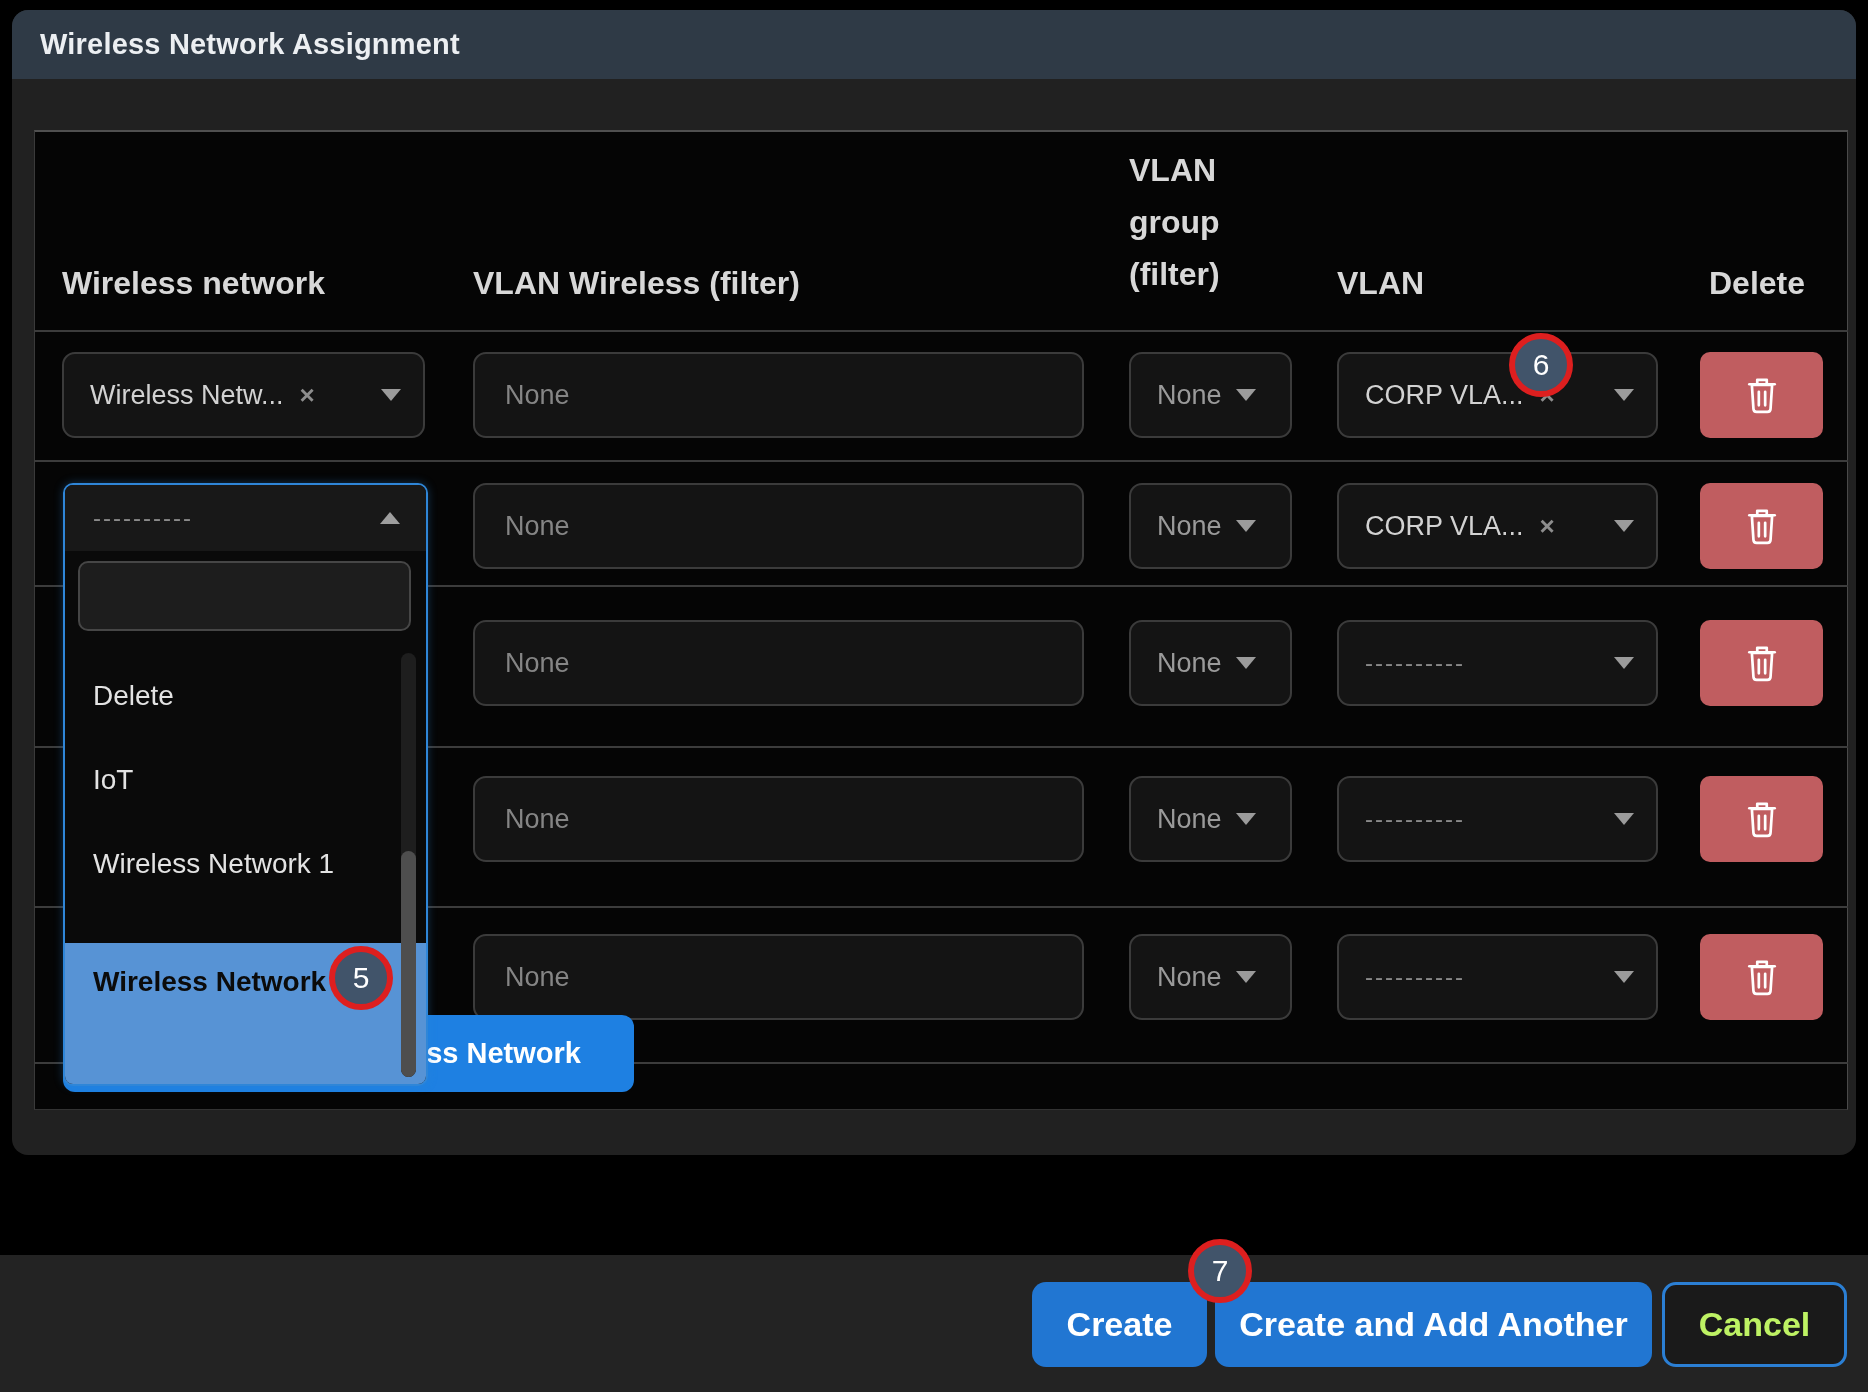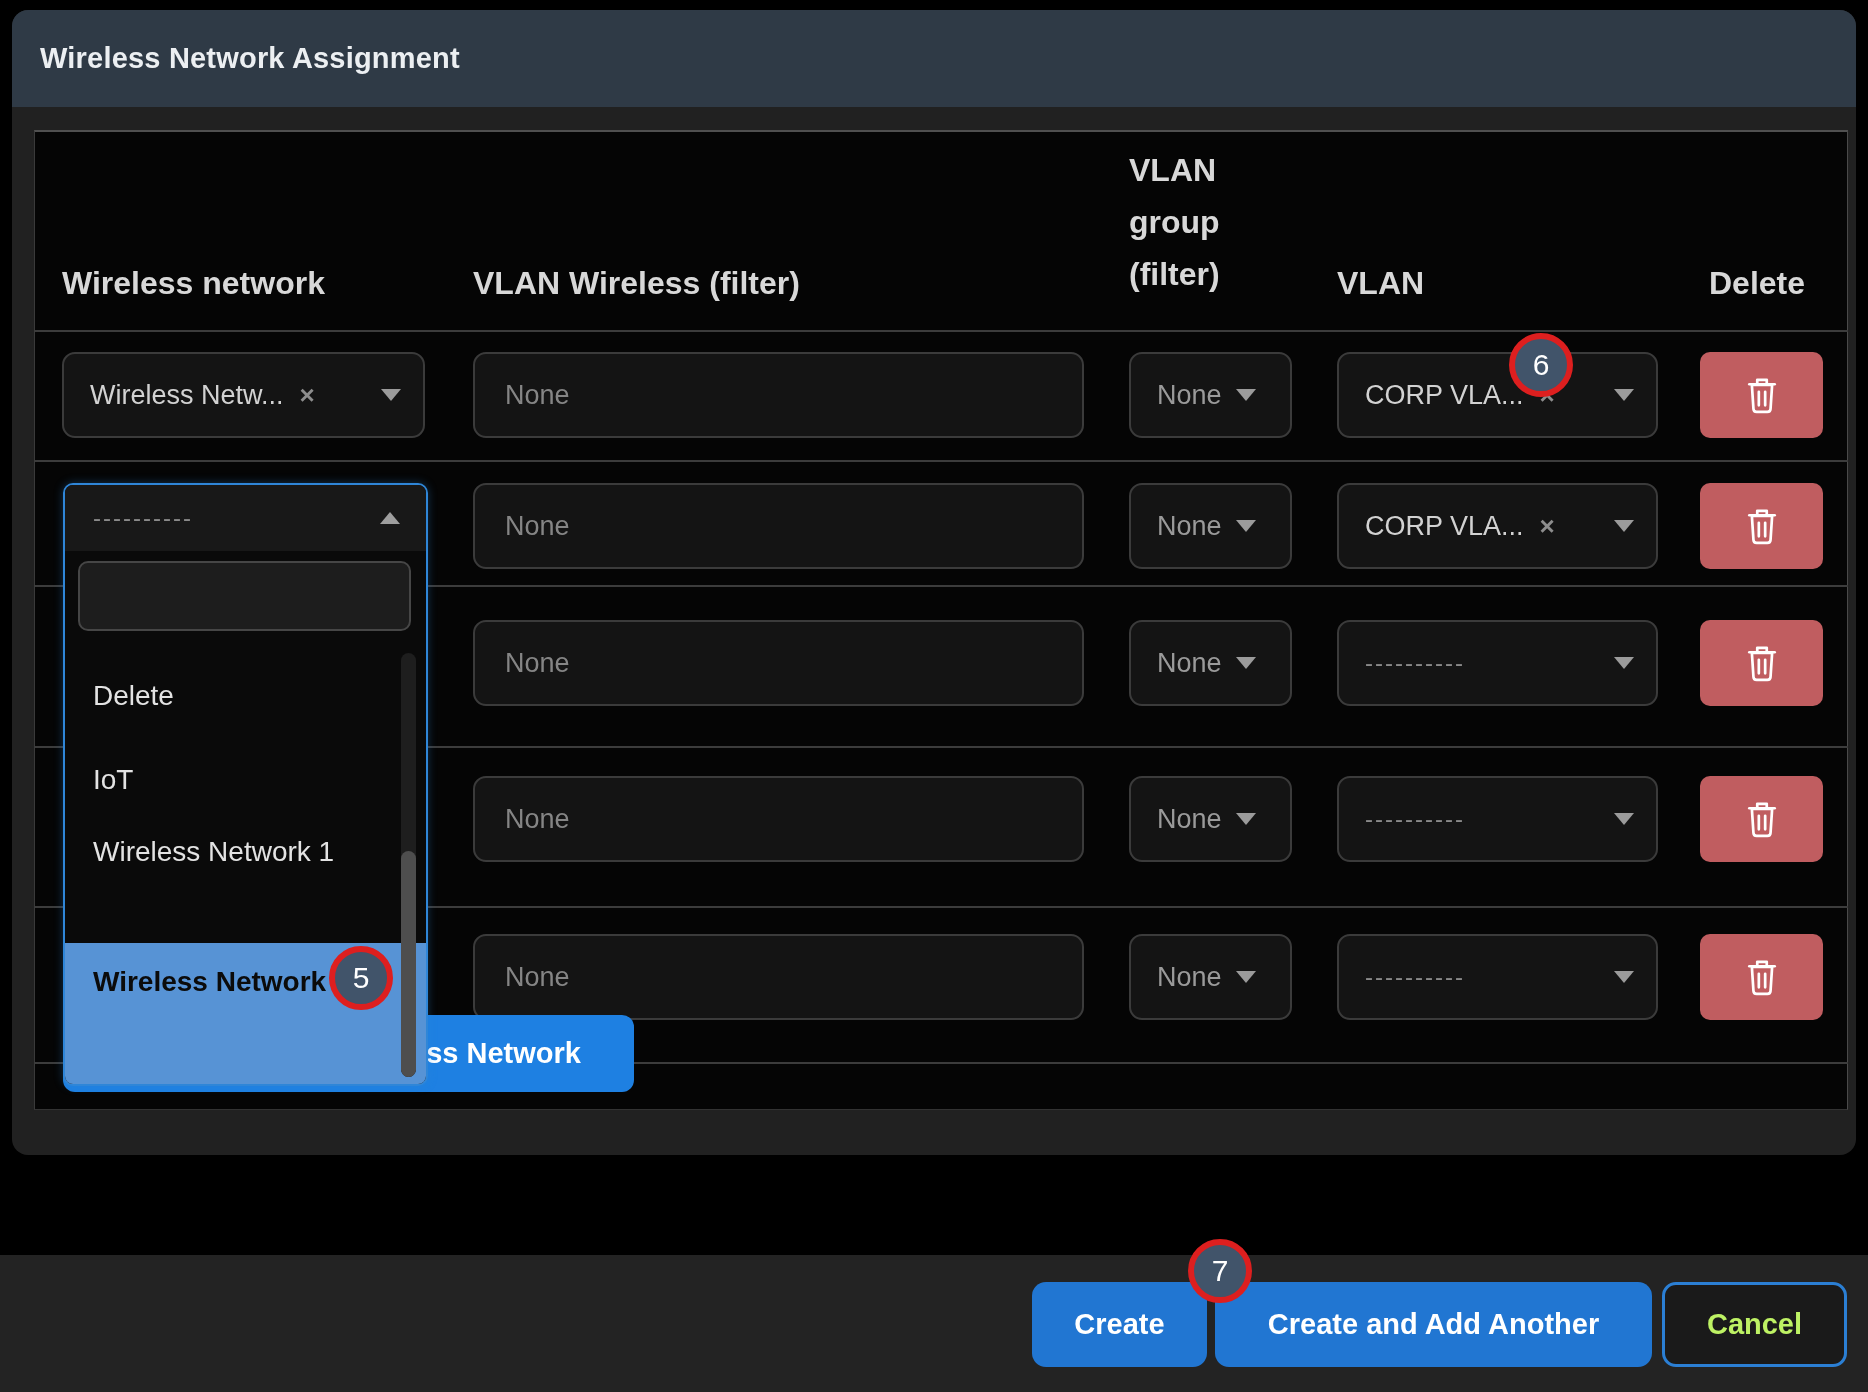--- a/index.html
+++ b/index.html
@@ -7,21 +7,21 @@
   .page {
     position: relative; width: 1868px; height: 1392px; overflow: hidden;
     background:#000; font-family:"Liberation Sans","DejaVu Sans",sans-serif;
   }
   
   .modal {
     position:absolute; left:12px; top:10px; width:1844px; height:1145px;
     background:#212121; border-radius:16px; z-index:0;
   }
   .modal-header {
-    position:absolute; left:0; top:0; width:100%; height:97px;
+    position:absolute; left:0; top:0; width:100%; height:69px;
     background:#2f3a46; border-radius:16px 16px 0 0;
     display:flex; align-items:center; padding-left:28px;
   }
   .modal-title { font-size:29px; font-weight:bold; color:#eceff2; letter-spacing:.2px; }
   
   .table-bg {
     position:absolute; left:34px; top:130px; width:1814px; height:980px;
     background:#050505; z-index:1;
     border-top:2px solid #505050; border-left:1px solid #3a3a3a;
     border-right:1px solid #4a4a4a; border-bottom:1px solid #333;
@@ -84,21 +84,21 @@
   .dd-option.hl .opt-text { max-width:262px; }
   .dd-track {
     position:absolute; right:10px; top:168px; width:15px; height:424px;
     background:#1e1e1e; border-radius:8px; z-index:7;
   }
   .dd-thumb { position:absolute; left:0; top:198px; width:15px; height:226px;
               background:#4e4e4e; border-radius:8px; }
   
   .footer-bar { position:absolute; left:0; top:1255px; width:1868px; height:137px; background:#232323; z-index:4; }
   .btn { position:absolute; top:1282px; height:85px; z-index:5; border:none; border-radius:14px;
-         font-family:inherit; font-size:29px; font-weight:bold; color:#fff; cursor:pointer;
+         font-family:inherit; font-size:34px; font-weight:bold; color:#fff; cursor:pointer;
          display:flex; align-items:center; justify-content:center; }
   .btn-blue { background:#2176d2; }
   .btn-cancel { background:#1a1a1a; border:3px solid #2b7fd4; color:#bef264; }
   
   .badge {
     position:absolute; width:64px; height:64px; border-radius:50%;
     background:#41546a; border:6px solid #dd1f1f; z-index:30;
     display:flex; align-items:center; justify-content:center;
     color:#fff; font-size:30px;
   }
@@ -251,21 +251,21 @@
       <span class="spacer"></span>
         <span class="caret-up"></span>
     </div>
     <input class="dd-search" value="" style="">
     <div class="dd-option" style="top:184px">
       <span class="opt-text">Delete</span>
     </div>
     <div class="dd-option" style="top:268px">
       <span class="opt-text">IoT</span>
     </div>
-    <div class="dd-option" style="top:340px">
+    <div class="dd-option" style="top:352px">
       <span class="opt-text">Wireless Network 1</span>
     </div>
     <div class="dd-option hl" style="top:458px;height:141px">
       <span class="opt-text">Wireless Network 2</span>
     </div>
     <div class="dd-track">
       <div class="dd-thumb"></div>
     </div>
   </div>
 

